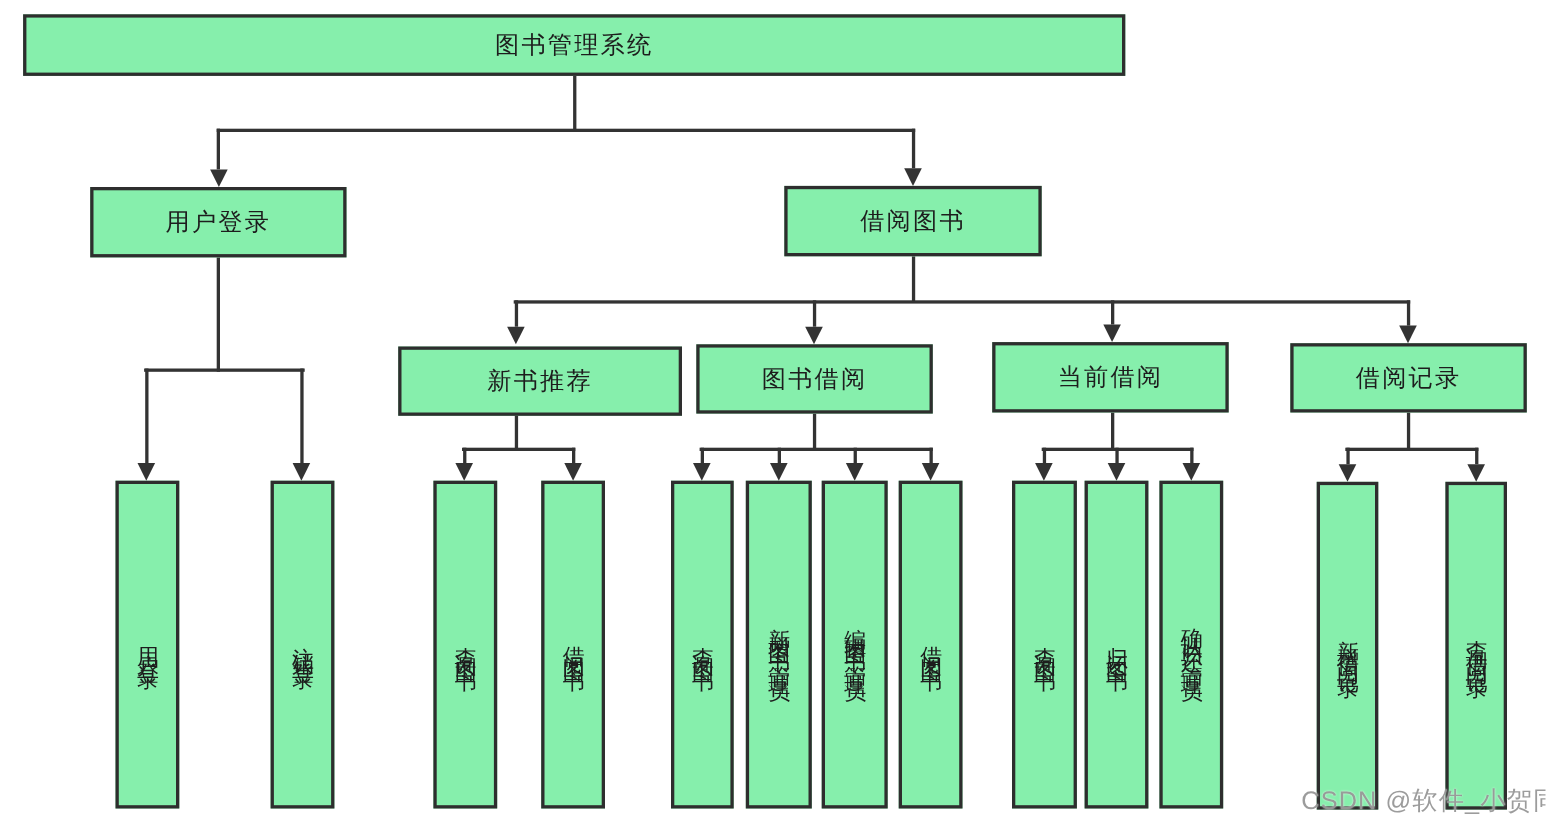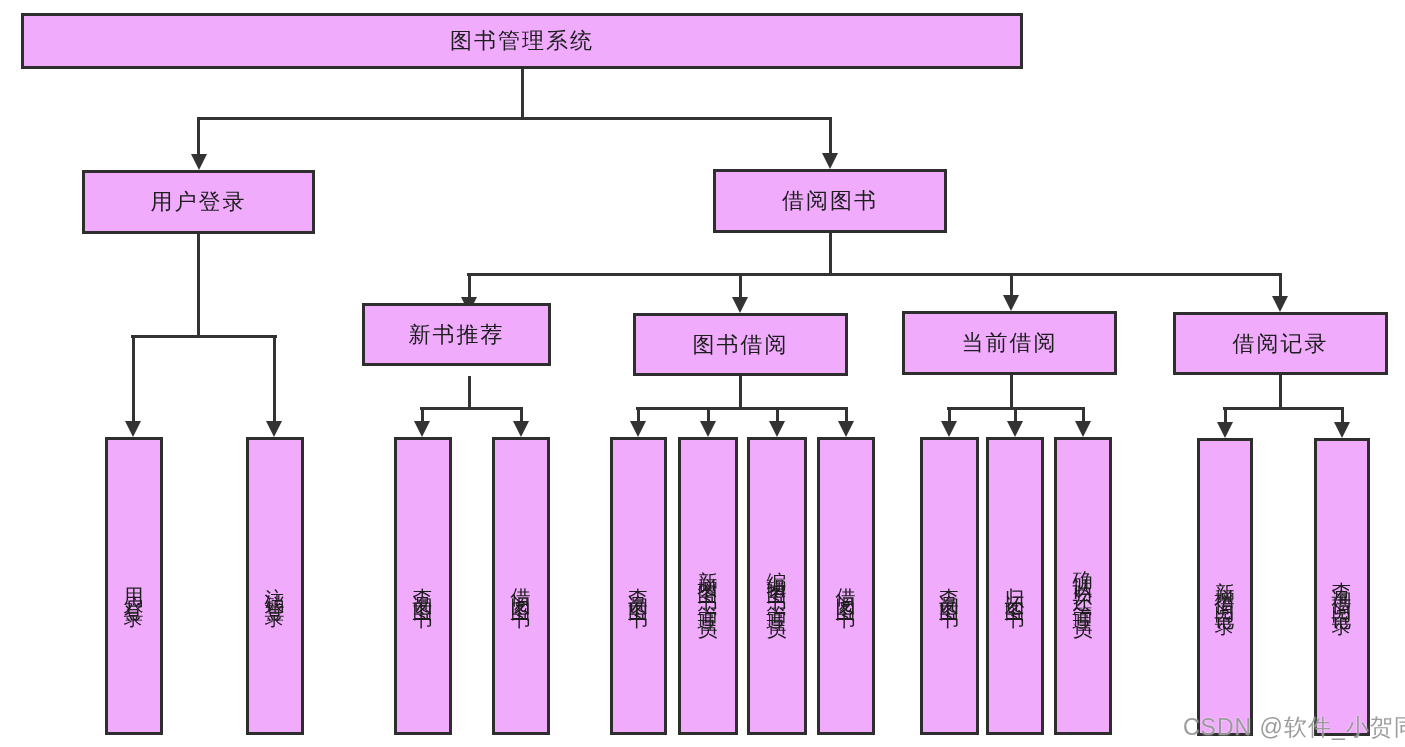--- a/index.html
+++ b/index.html
@@ -8,21 +8,21 @@
     background: #ffffff;
     font-family: "Liberation Sans", "DejaVu Sans", sans-serif;
     position: relative;
     overflow: hidden;
   }
   #diagram { position: absolute; left: 0; top: 0; width: 1405px; height: 747px; }
 
   .box {
     position: absolute;
     border: 3px solid #2e2e2e;
-    background: #f0abfc;
+    background: #86efac;
     box-sizing: border-box;
     display: flex;
     align-items: center;
     justify-content: center;
     z-index: 2;
   }
   .box .lbl {
     color: #1d1d1d;
     font-size: 22px;
     letter-spacing: 2px;
@@ -76,21 +76,21 @@
   </div>
 
   <div class="box" style="left:82px; top:170px; width:233px; height:64px;">
     <span class="lbl">用户登录</span>
   </div>
 
   <div class="box" style="left:713px; top:169px; width:234px; height:64px;">
     <span class="lbl">借阅图书</span>
   </div>
 
-  <div class="box" style="left:362px; top:303px; width:189px; height:63px;justify-content:center;">
+  <div class="box" style="left:362px; top:315px; width:258px; height:63px;justify-content:center;">
     <span class="lbl">新书推荐</span>
   </div>
 
   <div class="box" style="left:633px; top:313px; width:215px; height:63px;">
     <span class="lbl">图书借阅</span>
   </div>
 
   <div class="box" style="left:1173px; top:312px; width:215px; height:63px;">
     <span class="lbl">借阅记录</span>
   </div>

